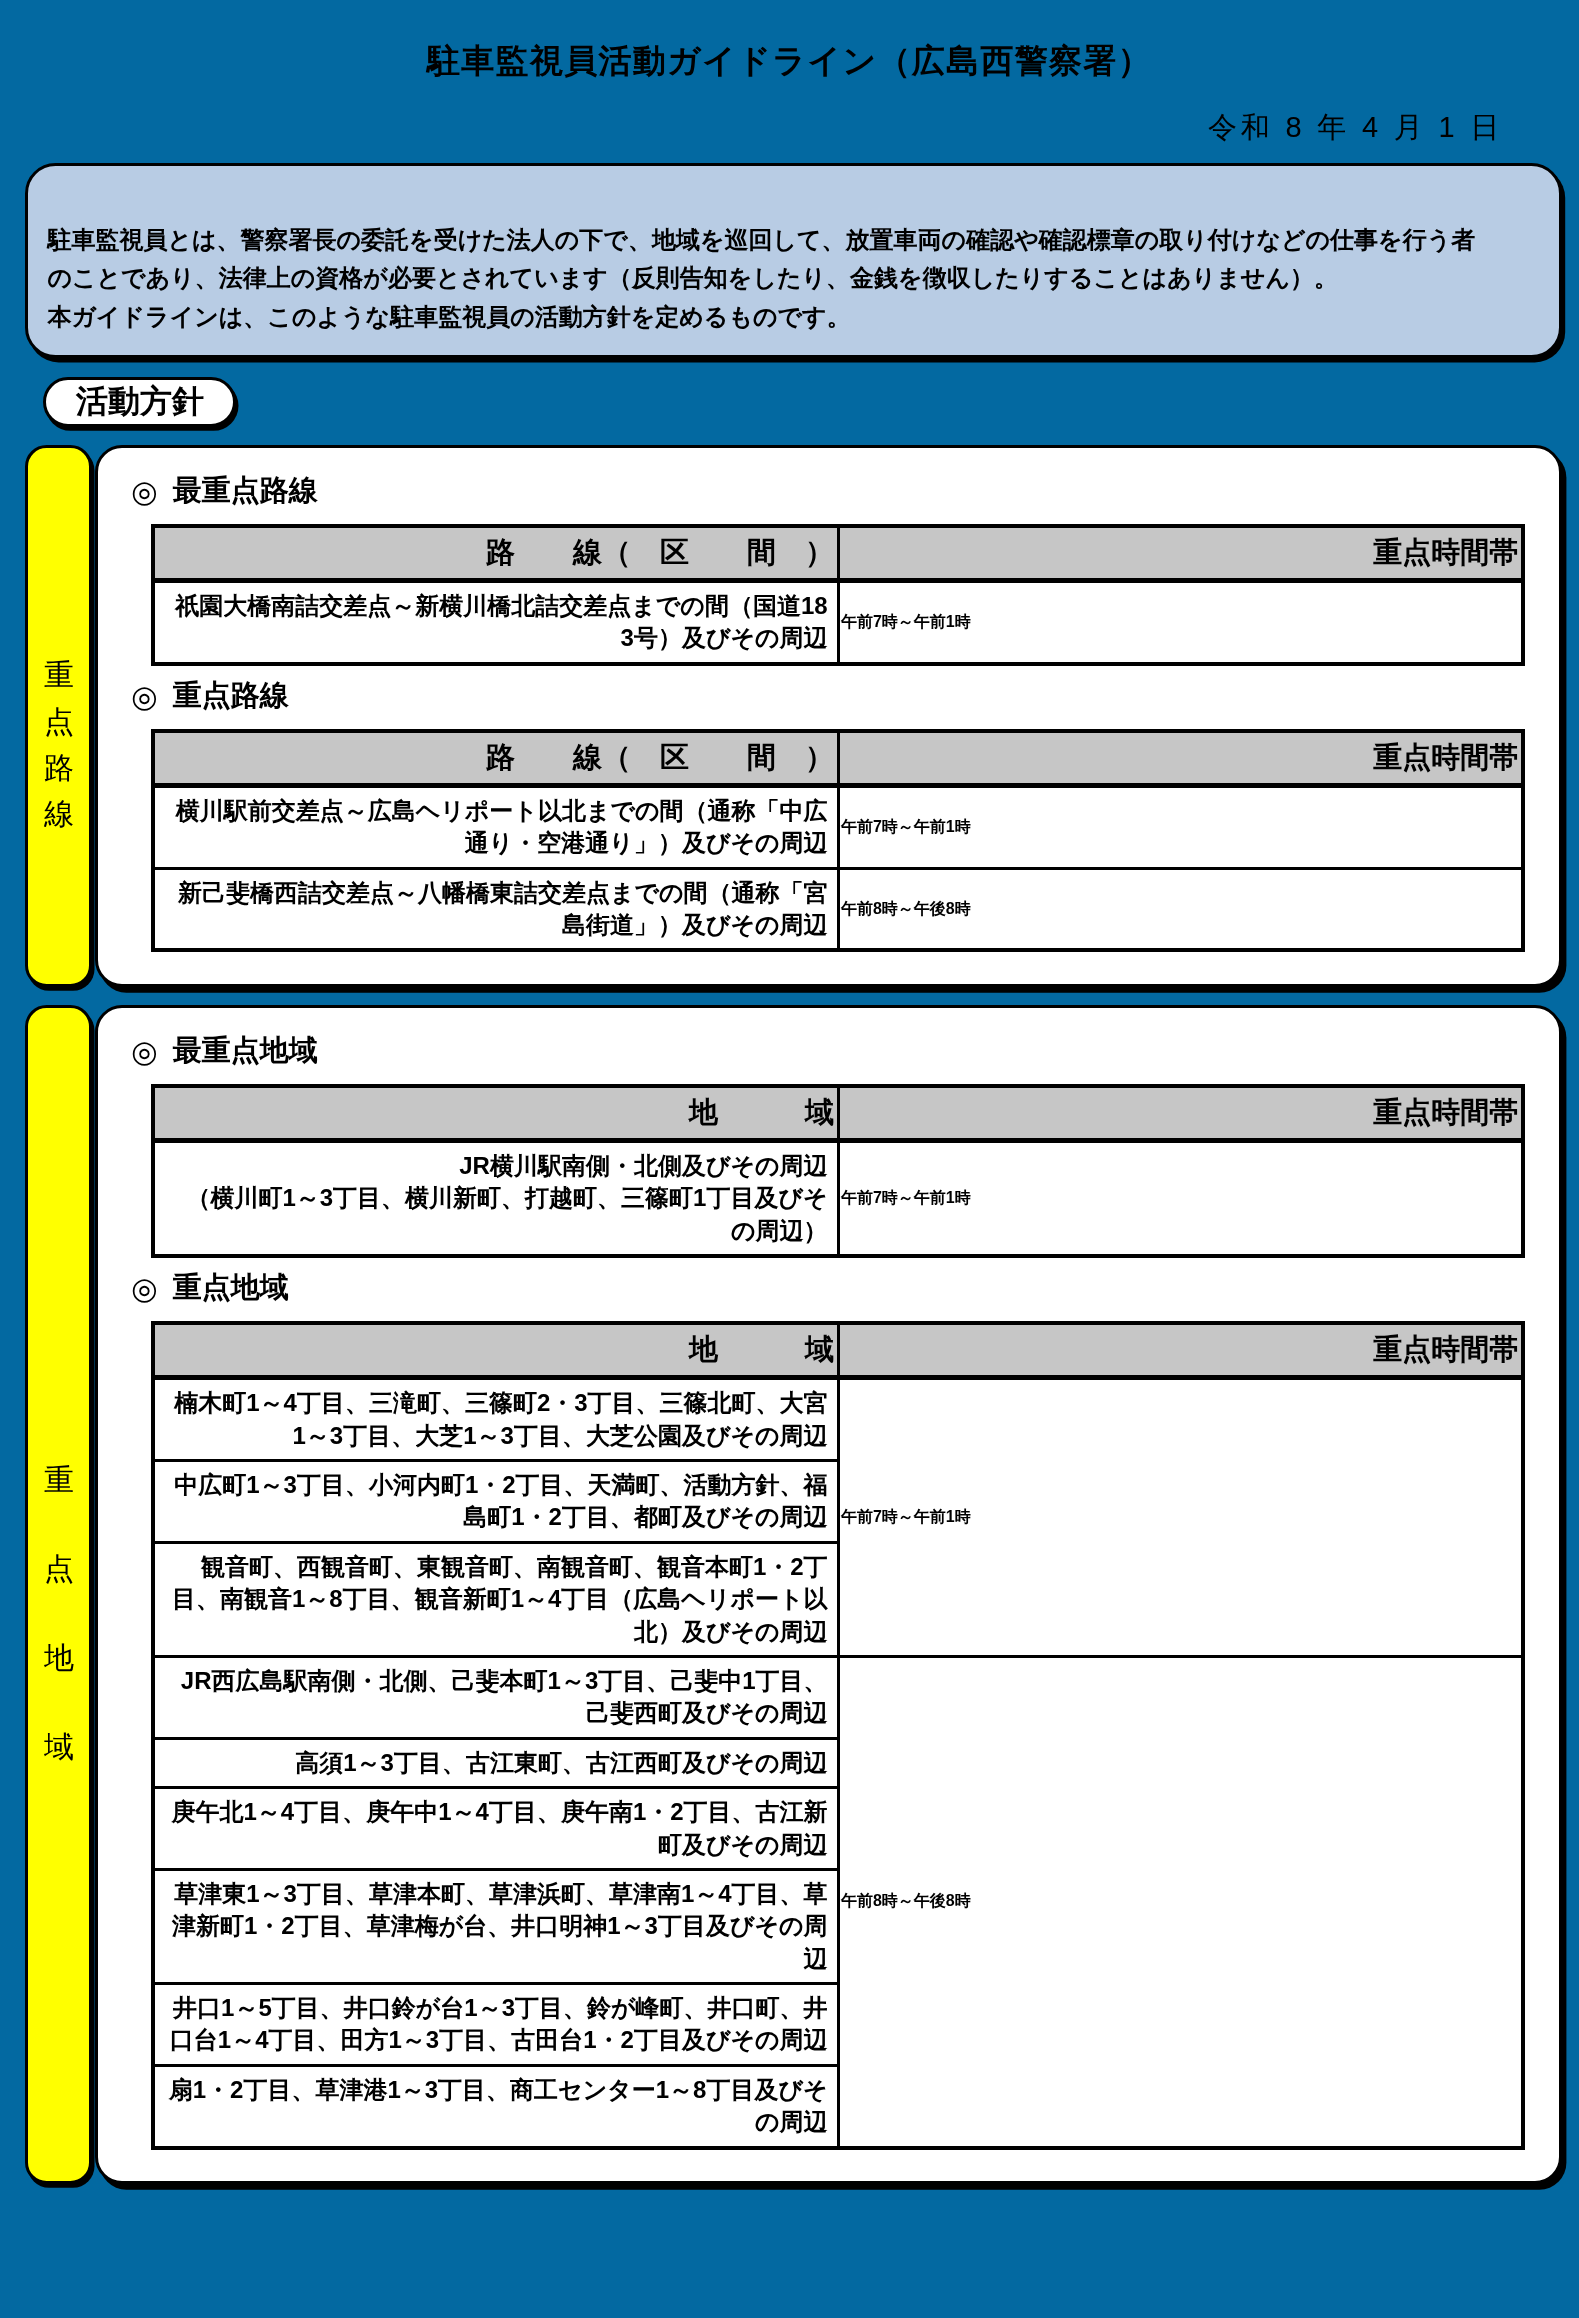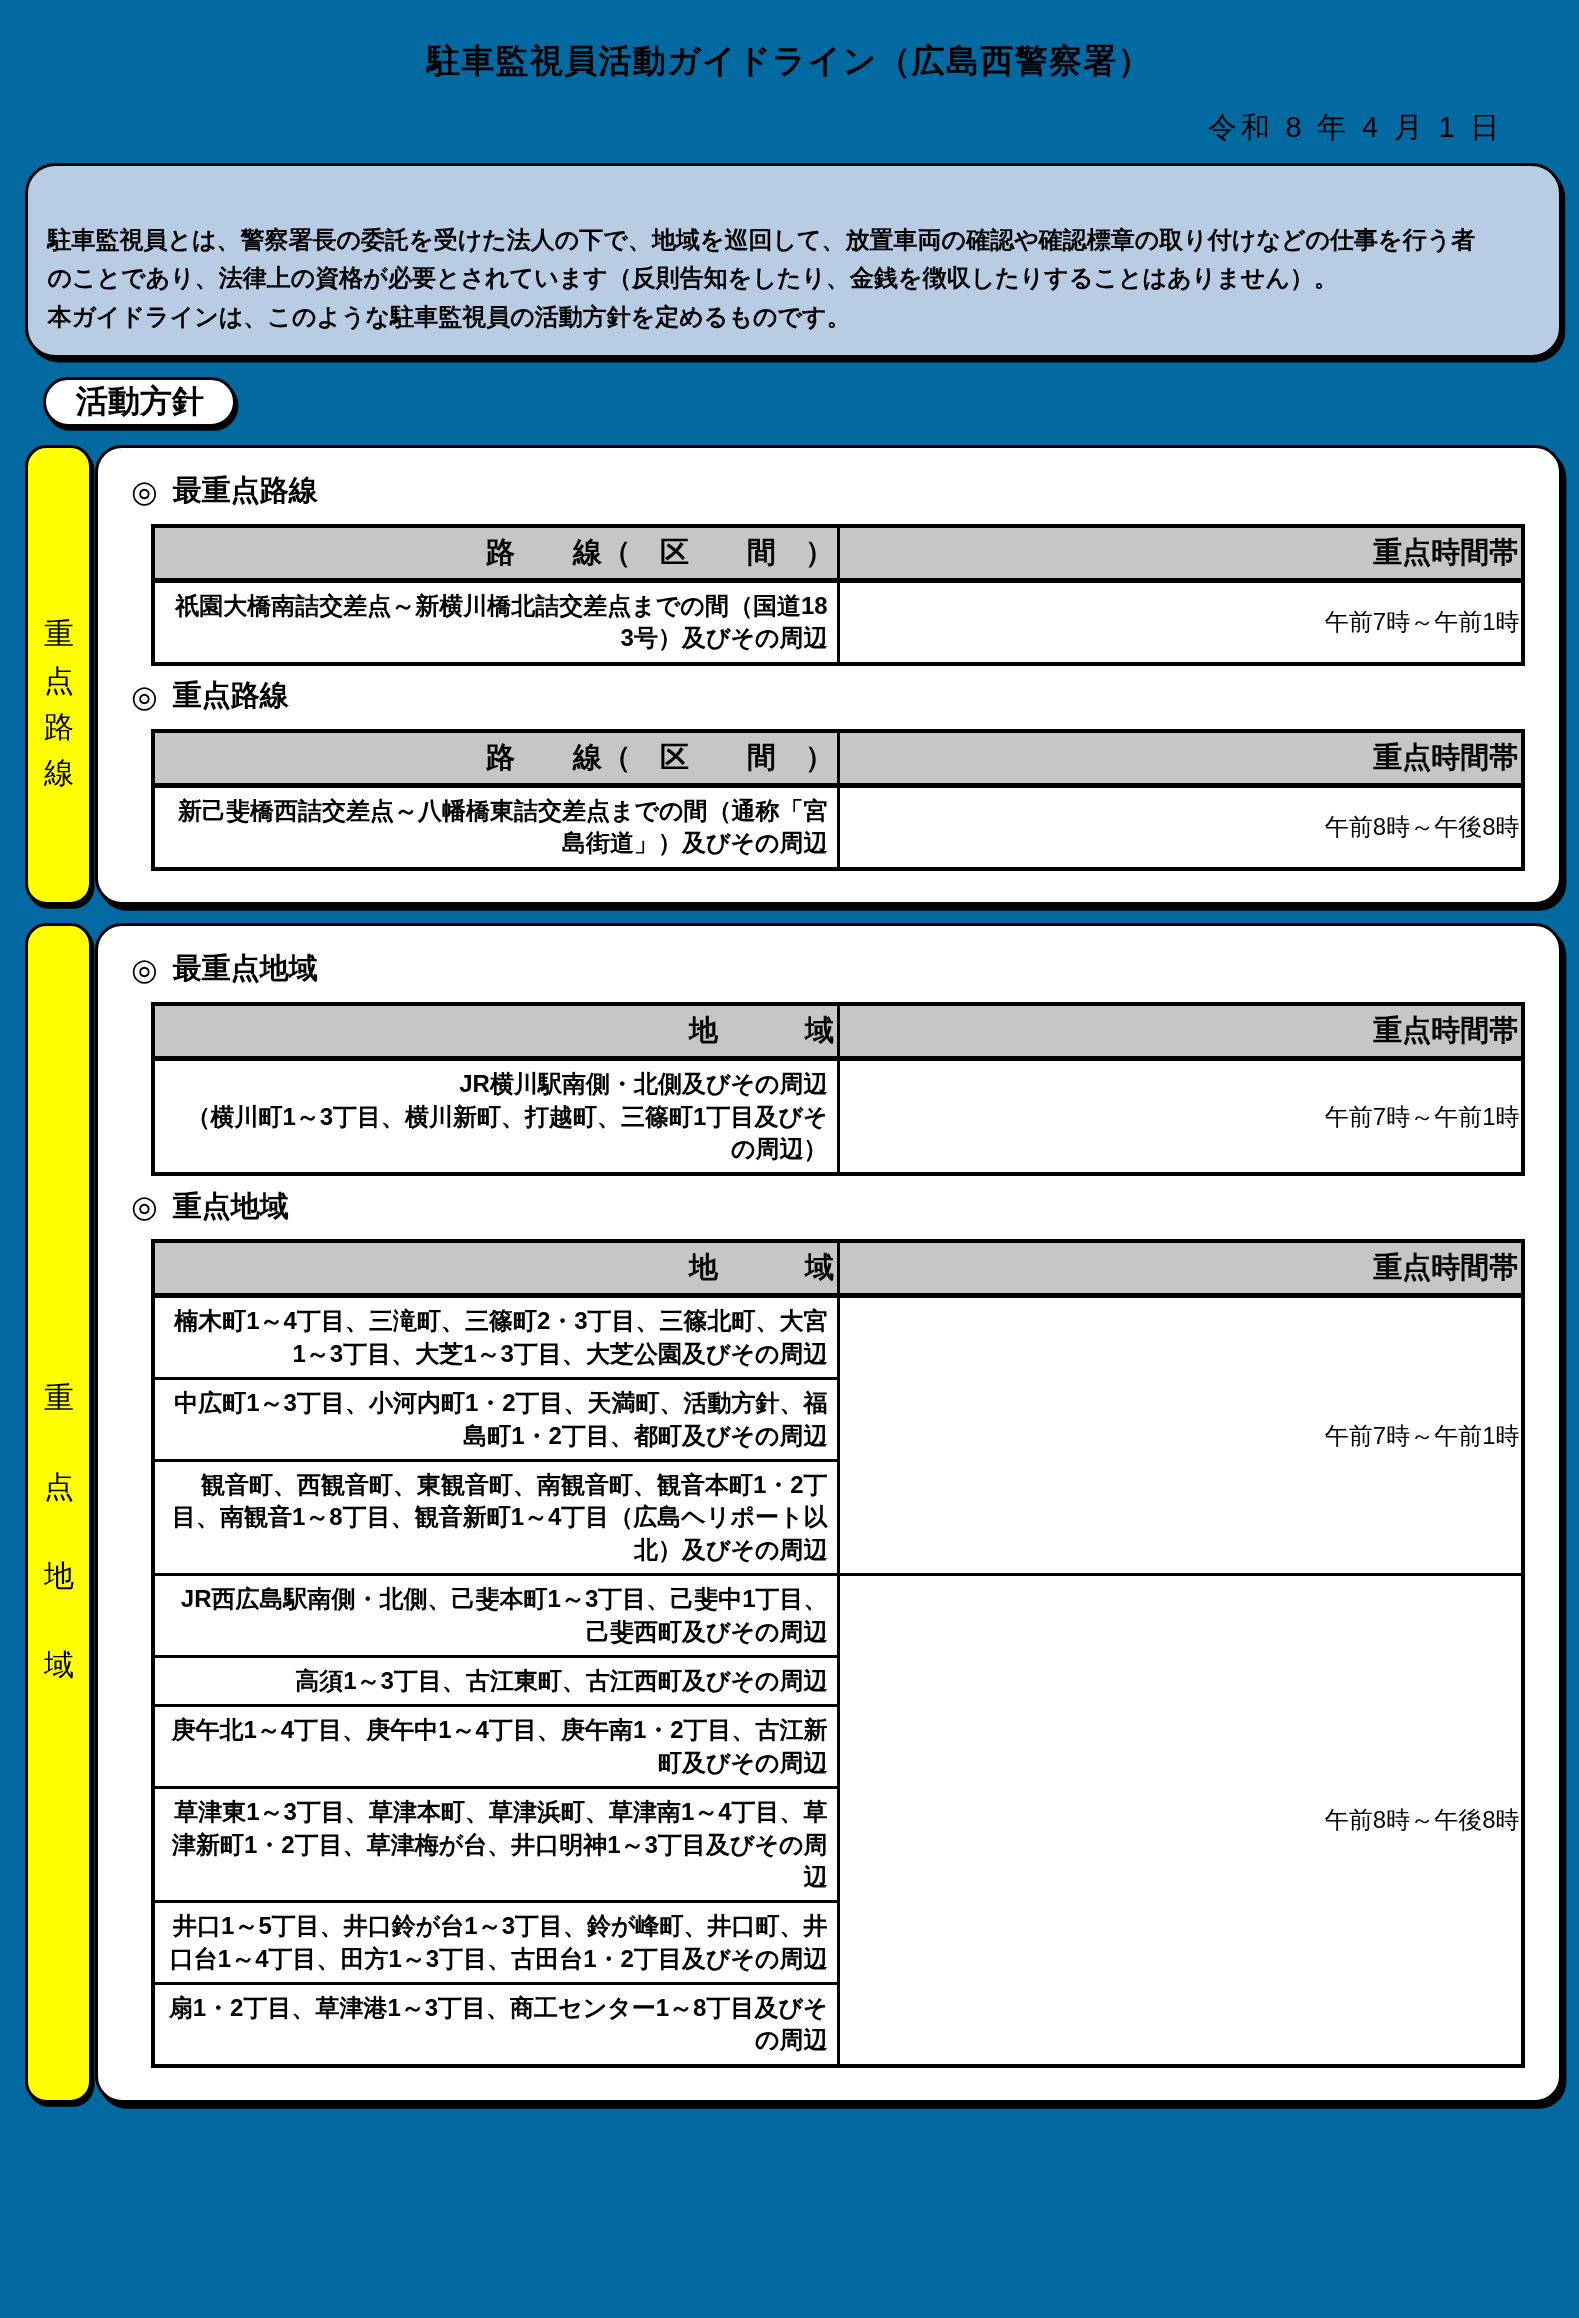--- a/index.html
+++ b/index.html
@@ -64,22 +64,22 @@
     background:#c6c6c6;border:3.8px solid #000;border-bottom-width:5.1px;
     font-size:29px;font-weight:bold;padding:5.1px 2.5px;text-align:right;
   }
   table.zone td{border:3.8px solid #000;}
   td.area{
     font-size:24px;font-weight:bold;line-height:1.35;
     padding:7px 9px 7px 10.2px;text-align:right;white-space:pre-line;
     word-break:break-all;
   }
   td.time{
-    width:289px;text-align:right;vertical-align:middle;
-    font-size:24px;font-weight:normal;padding:5.1px 1.3px;
+    width:289px;text-align:left;vertical-align:middle;
+    font-size:16px;font-weight:bold;padding:5.1px 1.3px;
   }
 </style>
 </head>
 <body>
 
 <div class="page">
 
   <div class="doc-title">駐車監視員活動ガイドライン（広島西警察署）</div>
   <div class="doc-date">令和 8 年 4 月 1 日</div>
 
@@ -122,20 +122,24 @@
         <span class="bullet">◎</span>
         <span>重点路線</span>
       </div>
       <table class="zone">
         <tbody>
             <tr>
           <th>路　　線（　区　　間　）</th>
           <th class="time">重点時間帯</th>
         </tr>
         <tr>
+          <td class="area">横川駅前交差点～広島ヘリポート以北までの間（通称「中広通り・空港通り」）及びその周辺</td>
+          <td class="time">午前7時～午前1時</td>
+        </tr>
+        <tr>
           <td class="area">新己斐橋西詰交差点～八幡橋東詰交差点までの間（通称「宮島街道」）及びその周辺</td>
           <td class="time">午前8時～午後8時</td>
         </tr>
       </tbody>
         </table>
 
     </div>
   </div>
 
   <div class="section">

